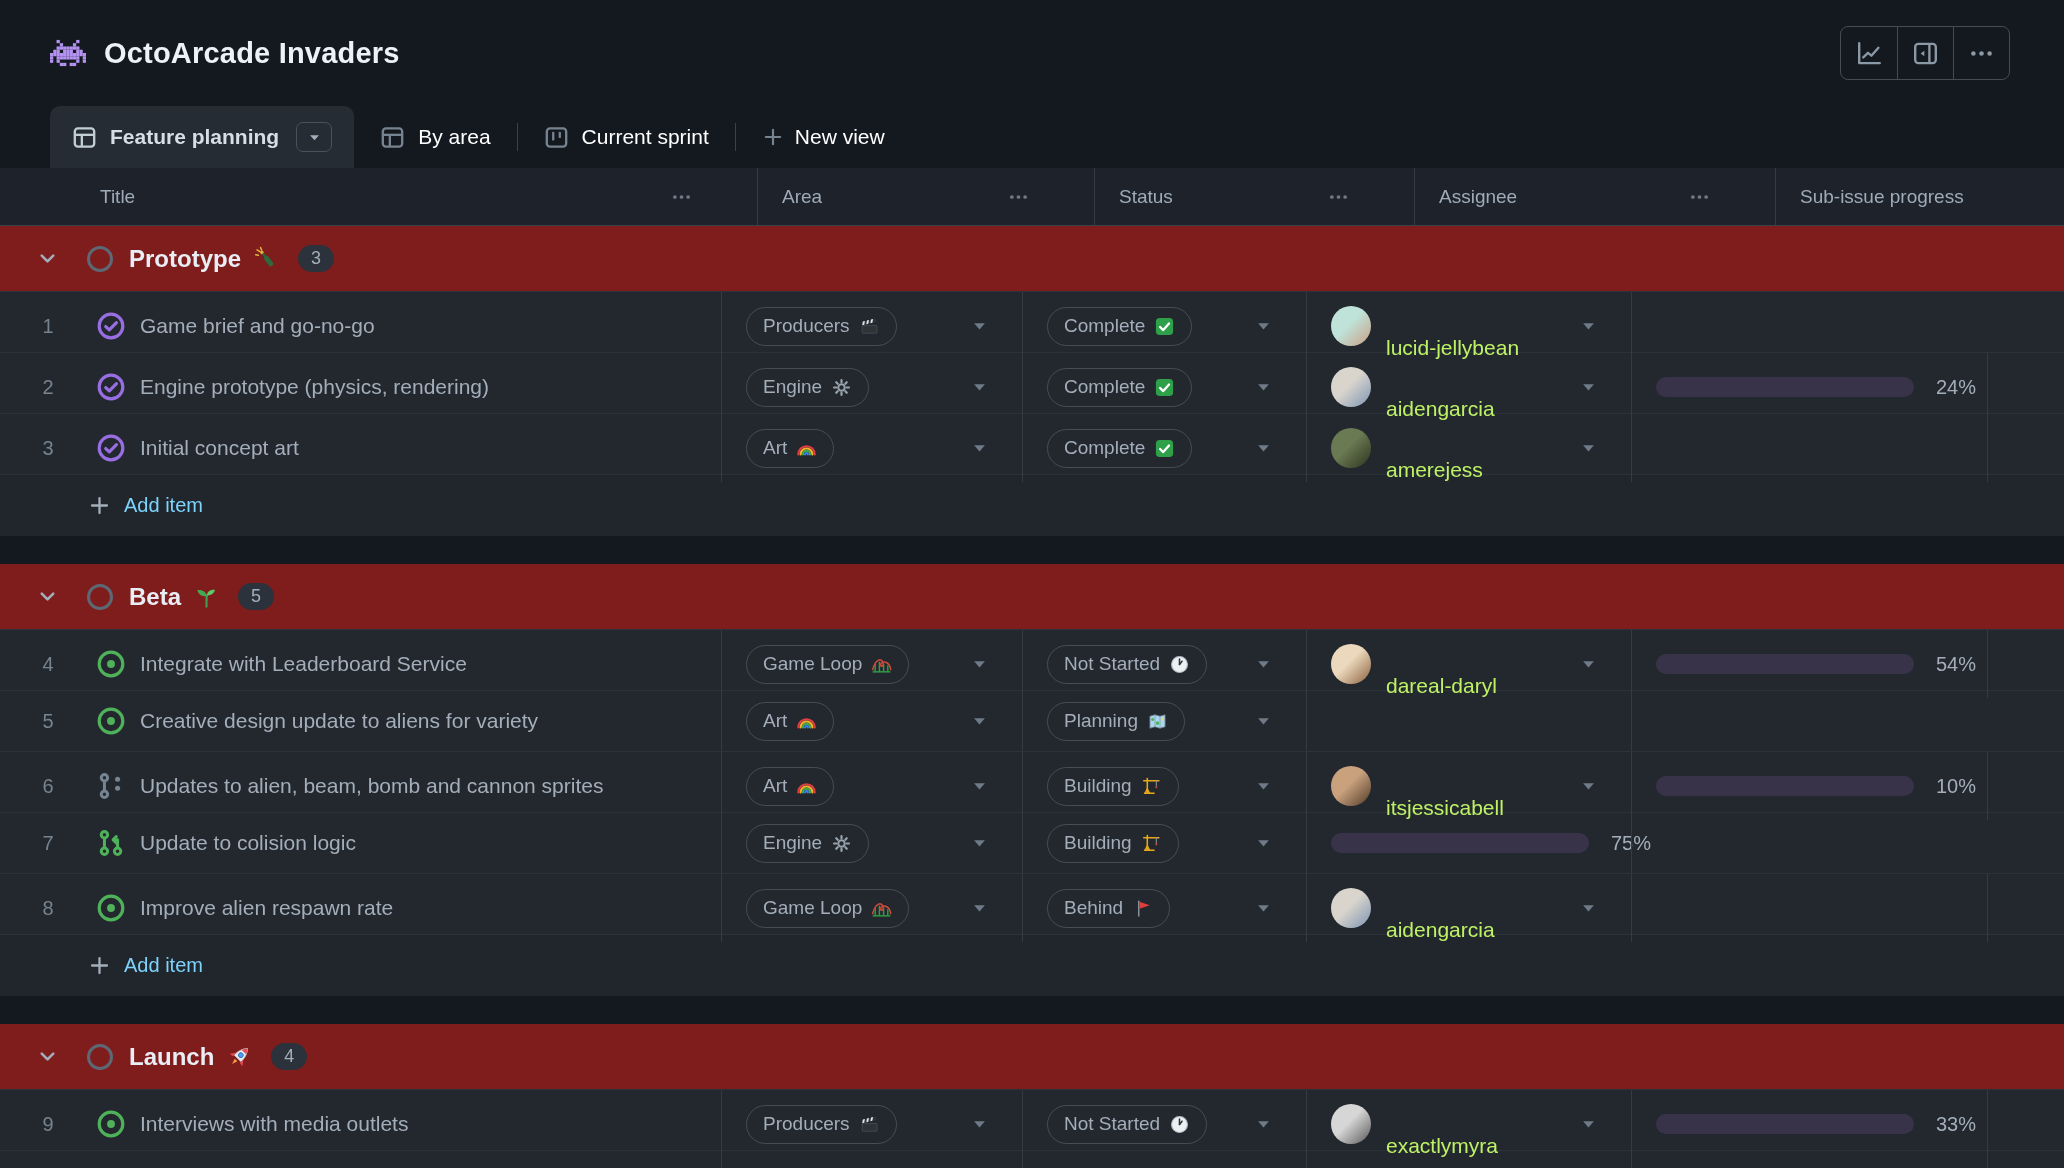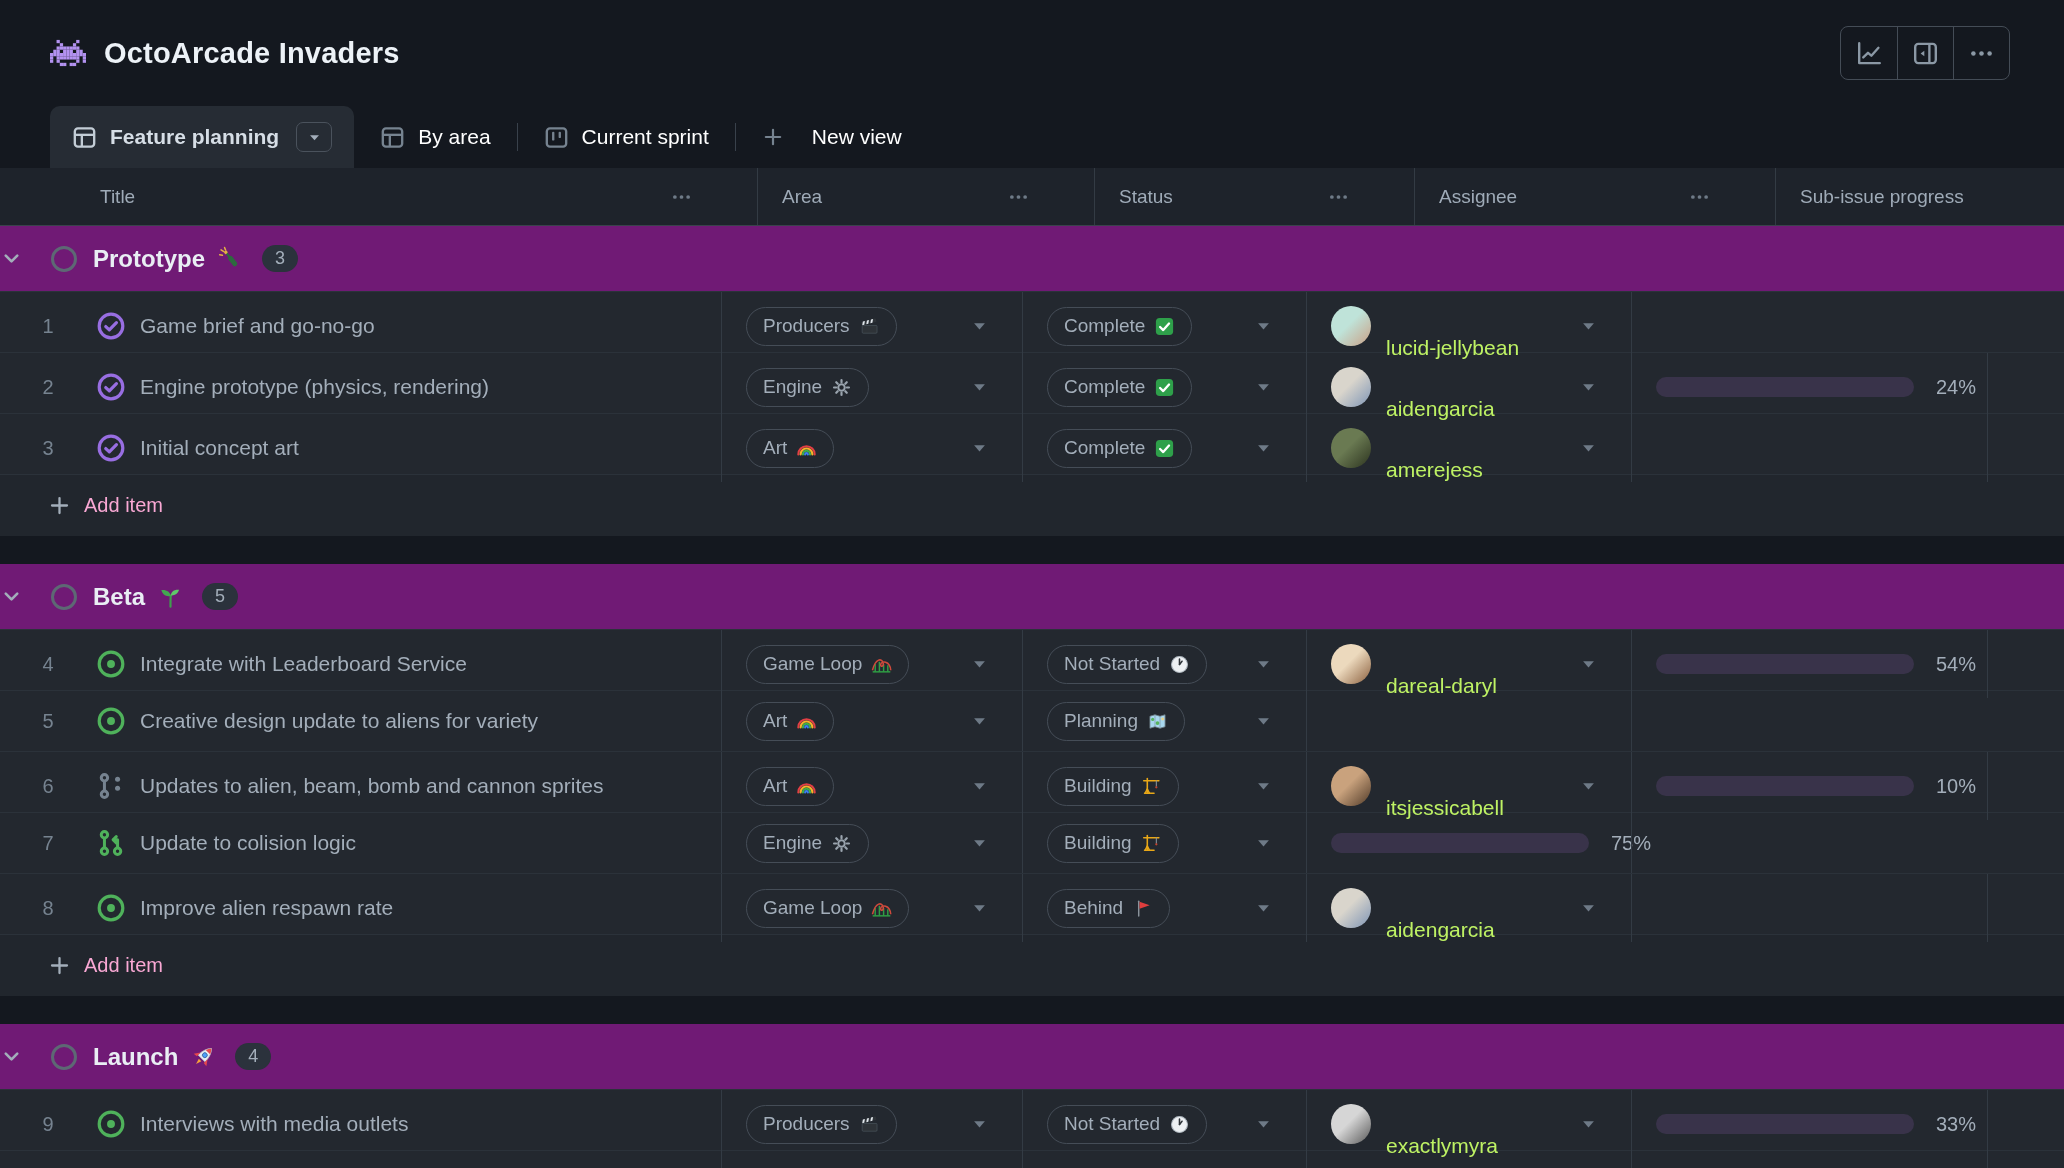--- a/index.html
+++ b/index.html
@@ -21,21 +21,21 @@
   .tb + .tb { border-left:1px solid #444c56; }
 
   
   .tabs { height:62px; display:flex; align-items:flex-end; padding-left:50px; }
   .tab { display:flex; align-items:center; gap:13px; height:62px; padding:0 26px; font-size:21px; color:#ffffff; cursor:pointer; }
   .tab.active { background:#262c34; border-radius:10px 10px 0 0; color:#d6dee6; font-weight:bold; padding:0 22px; }
   .tab.active .vicon { color:#c3cdd6; }
   .vicon { color:#768390; display:inline-flex; }
   .chevbtn { width:36px; height:30px; border:1.5px solid #4a525c; border-radius:7px; display:flex; align-items:center; justify-content:center; margin-left:4px; }
   .tabdiv { width:1px; height:28px; background:#39414b; align-self:center; }
-  .newview { gap:28px; }
+  .newview { gap:11px; }
 
   
   .thead, .row { display:grid; grid-template-columns:721px 301px 284px 325px 356px 77px; }
   .thead { height:58px; background:#1e232b; border-bottom:1px solid #3a424c;gap:36px; }
   .hcell { position:relative; display:flex; align-items:center; font-size:19px; color:#9fabb8; }
   .hcell + .hcell { border-left:1px solid #333b44; }
   .hcell .hmenu { position:absolute; right:28px; top:50%; transform:translateY(-50%); display:flex; cursor:pointer; }
   .hcell.h-title { padding-left:100px; }
   .hcell.h-def { padding-left:24px; }
   .hcell.h-plus { justify-content:center; cursor:pointer; }
@@ -52,27 +52,27 @@
   .pemoji { display:inline-flex; }
   .caret { position:absolute; right:34px; top:50%; transform:translateY(-50%); display:inline-flex; }
   .avatar { width:40px; height:40px; border-radius:50%; flex-shrink:0; margin-right:15px; }
   .login { font-size:21px; color:#bef264; white-space:nowrap;margin-top:44px; }
   .pwrap { display:flex; align-items:center; width:100%; padding-right:24px; }
   .track { width:258px; height:20px; border-radius:10px; background:#39334a; overflow:hidden; flex-shrink:0; }
   .fill { height:100%; border-radius:10px; background:#8e62e3; }
   .pct { margin-left:22px; font-size:20px; color:#a3aeba; }
 
   
-  .grouphead { height:66px; background:#701a75; border-bottom:1px solid #2b323a; display:flex; align-items:center; cursor:pointer; }
+  .grouphead { height:66px; background:#7f1d1d; border-bottom:1px solid #2b323a; display:flex; align-items:center; padding-left:36px; cursor:pointer; }
   .gchev { display:inline-flex; margin-right:28px; }
   .ring { width:26px; height:26px; border:3px solid #5d6874; border-radius:50%; margin-right:16px; flex-shrink:0; }
   .gtitle { font-size:24px; font-weight:bold; color:#e9eef4; }
   .gemoji { display:inline-flex; margin-left:12px; }
   .badge { margin-left:18px; min-width:36px; text-align:center; padding:3px 13px; background:#2b323c; border-radius:17px; font-size:18px; color:#a3aeba; }
-  .additem { height:61px; background:#21262d; display:flex; align-items:center; padding-left:48px; gap:13px; font-size:20px; color:#f9a8d4; cursor:pointer; }
+  .additem { height:61px; background:#21262d; display:flex; align-items:center; padding-left:88px; gap:13px; font-size:20px; color:#7dd3fc; cursor:pointer; }
   .gap { height:28px; background:#14181f; }
   .row.sliver { height:17px; border-bottom:none; }
 
   svg { display:block; }
 </style>
 </head>
 <body>
 
 <div class="page">
 

